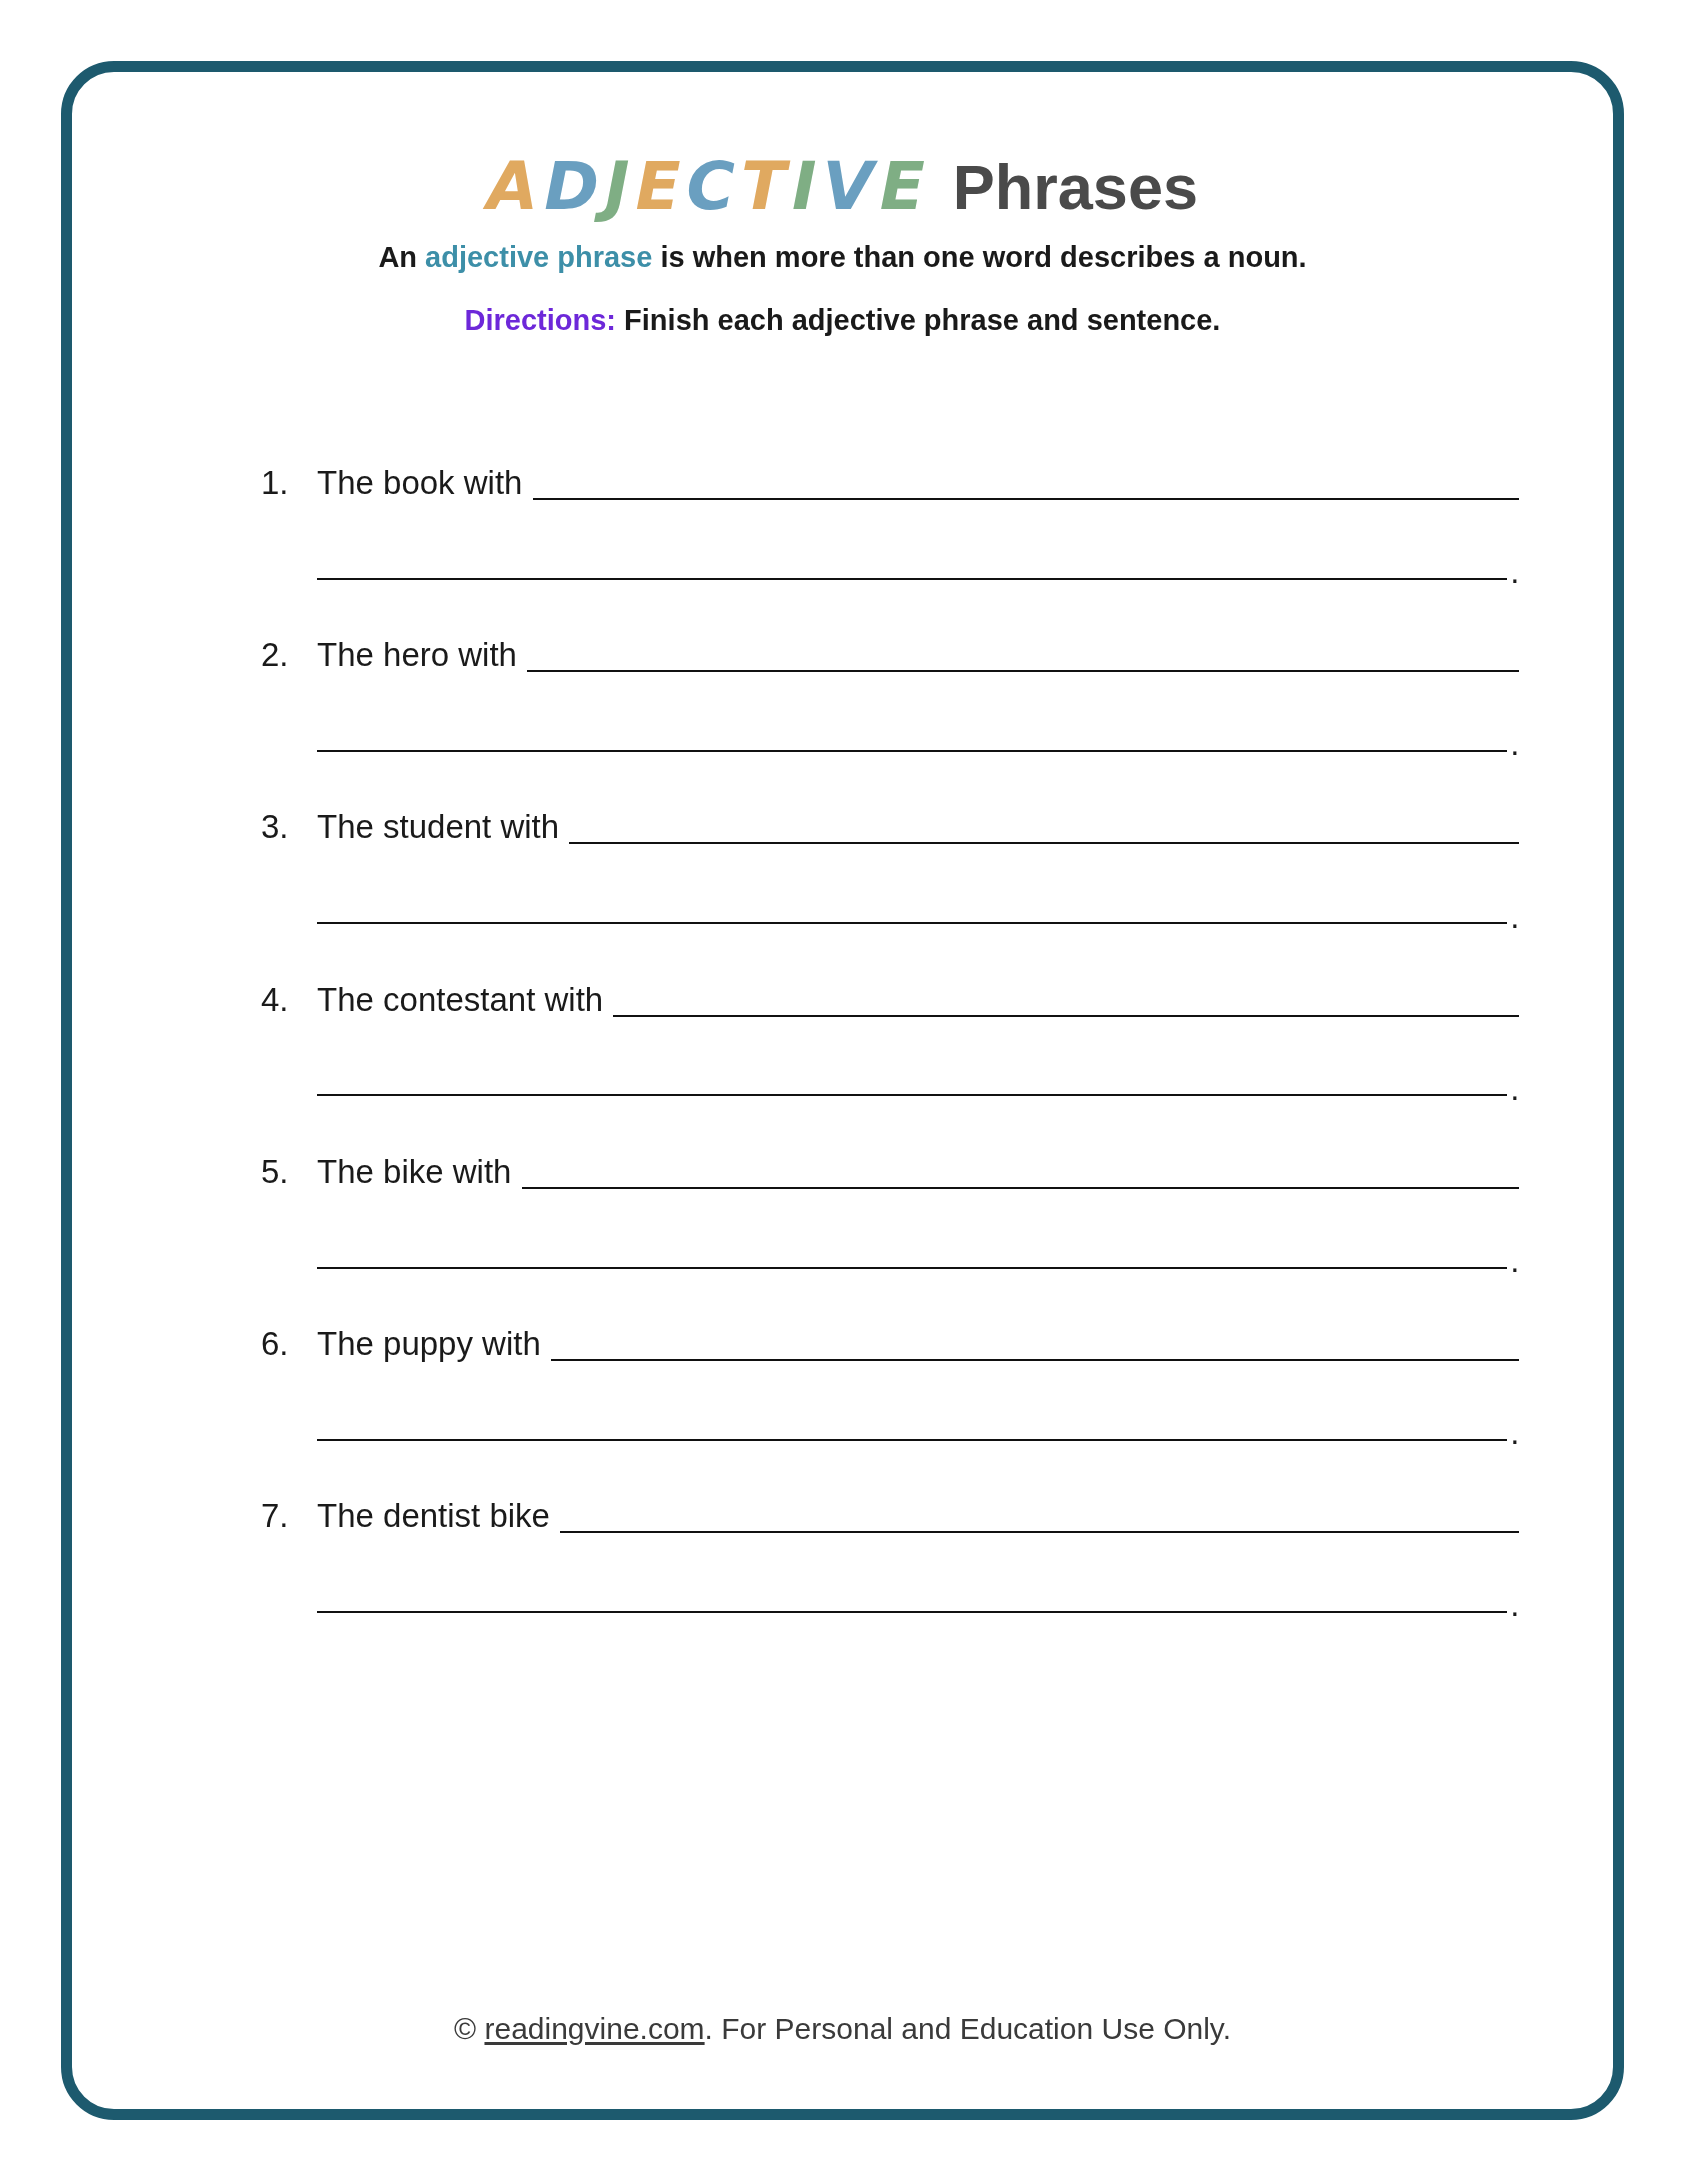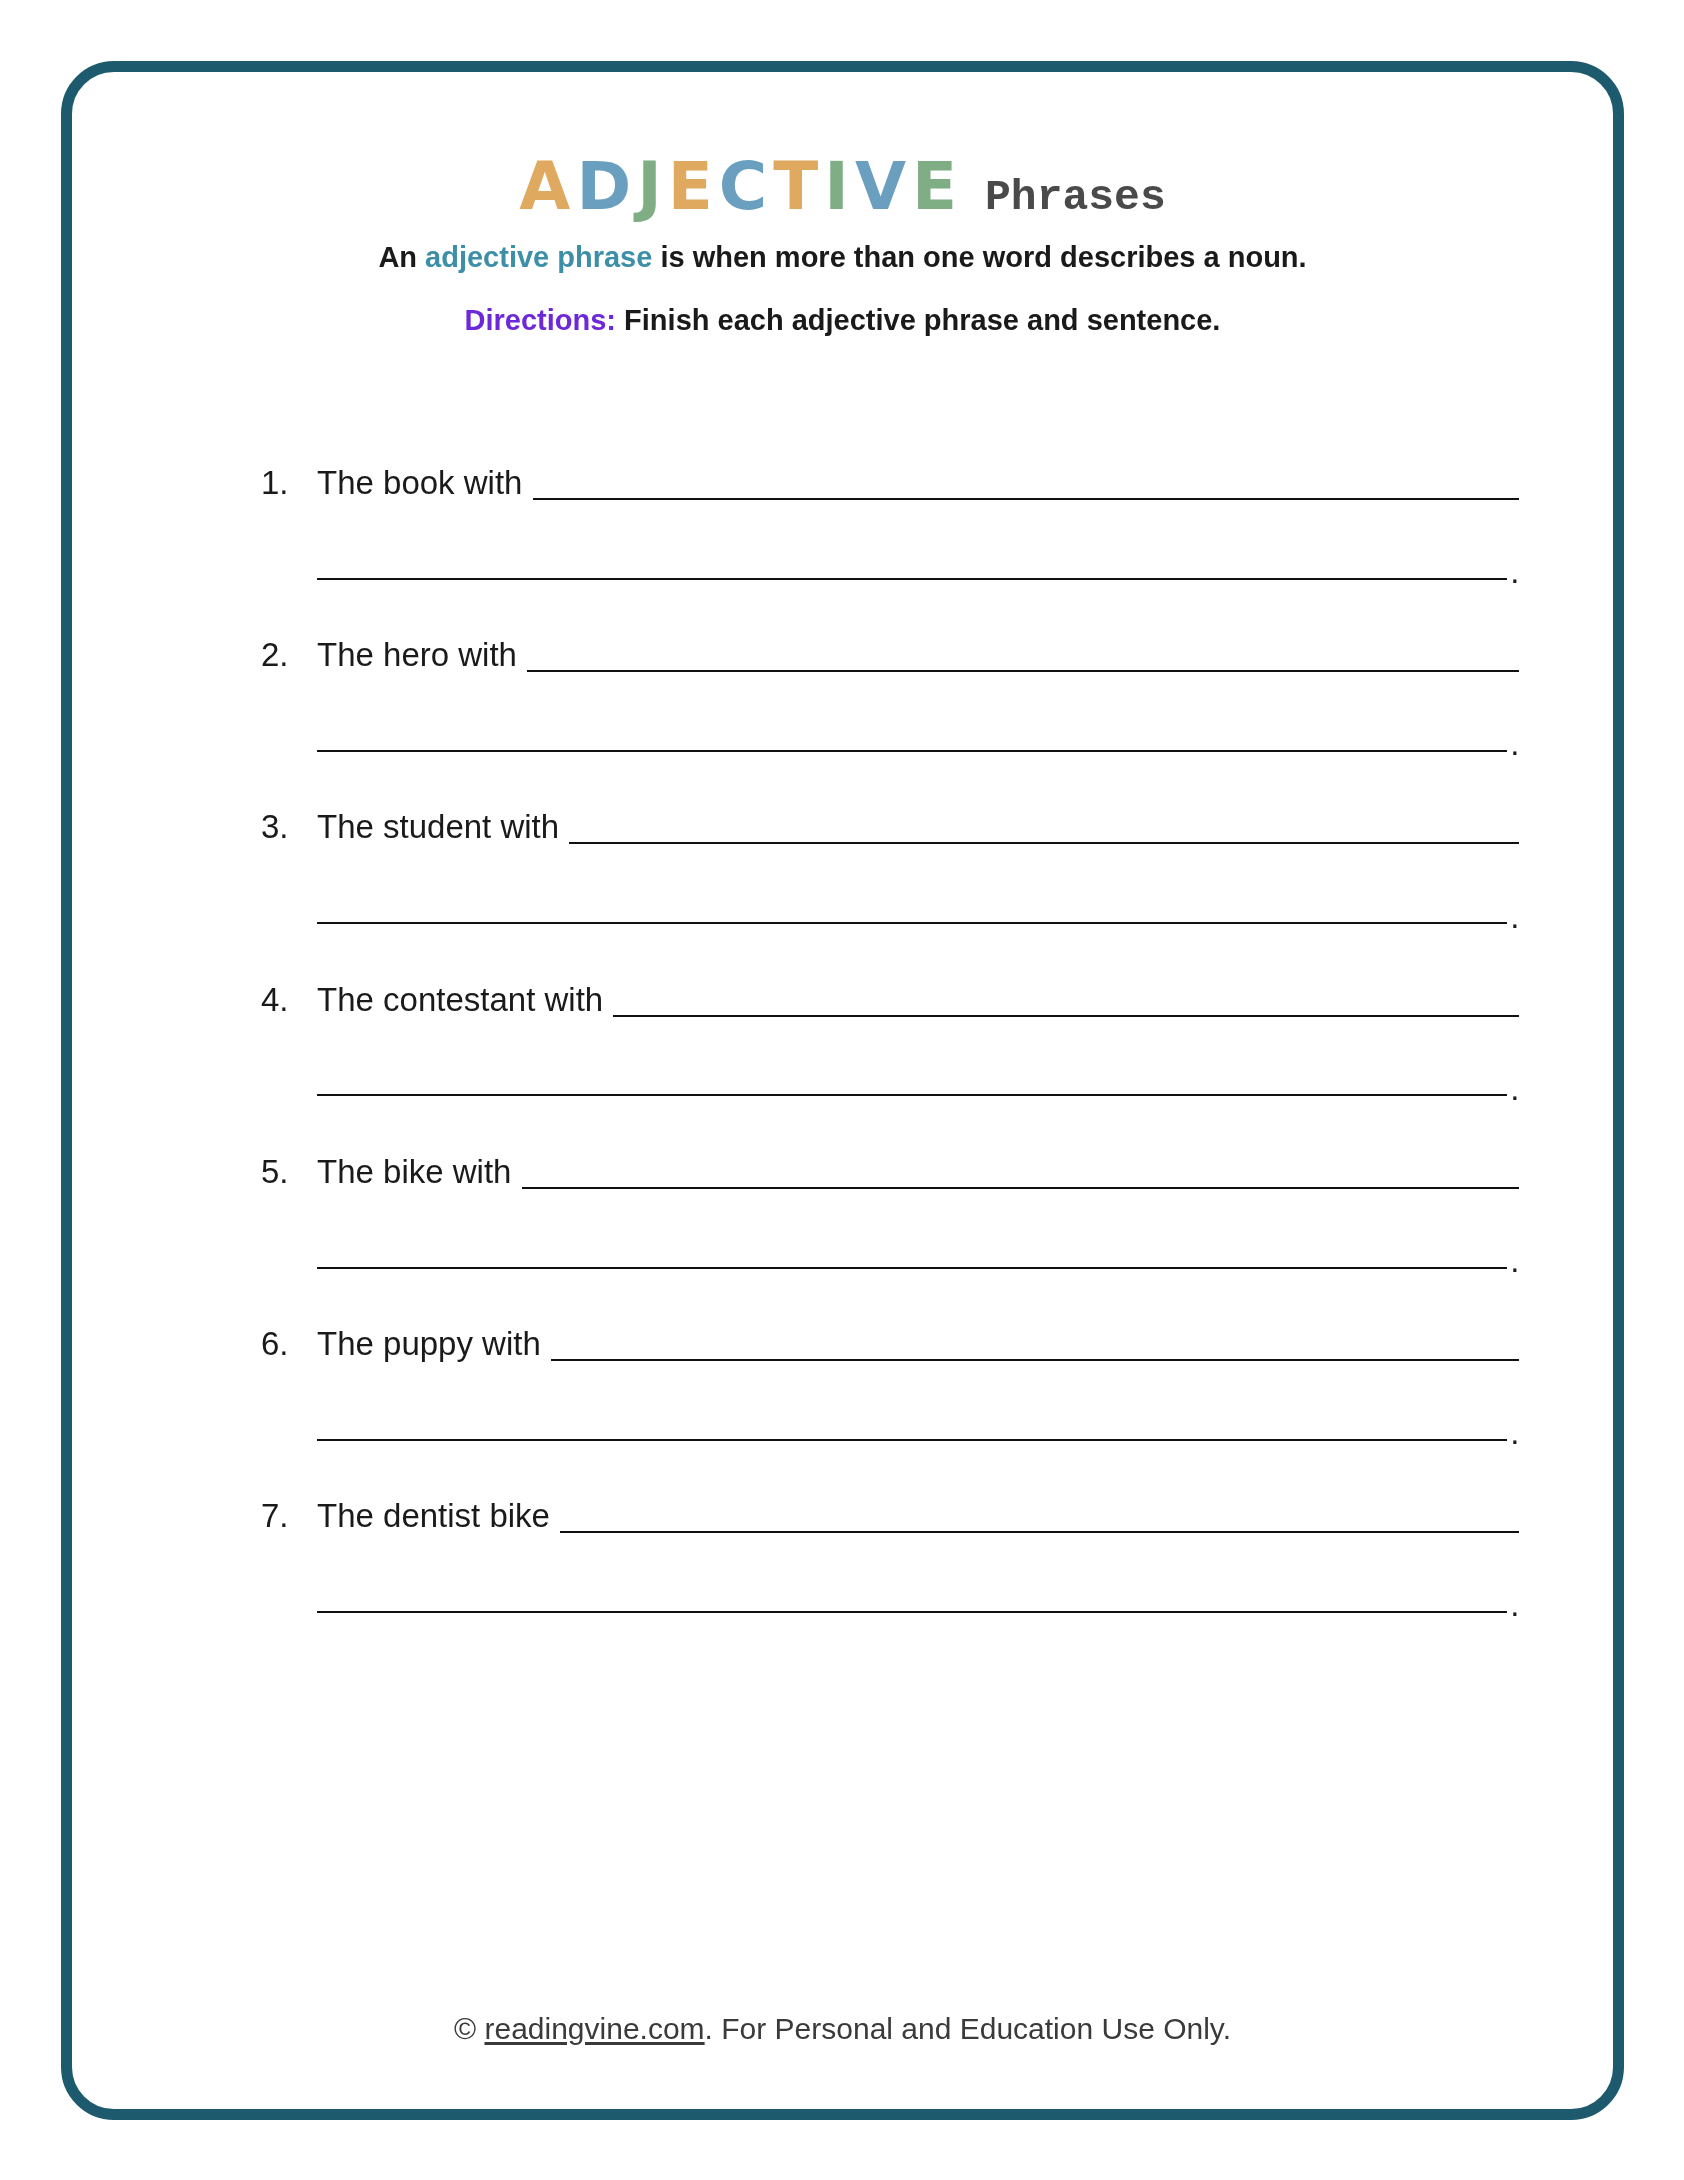--- a/index.html
+++ b/index.html
@@ -40,26 +40,27 @@
     margin-top: 43px;
     margin-bottom: 15.3px;
     white-space: nowrap;
     line-height: 1.05;
   }
   .title .word-adjective {
     font-family: "DejaVu Sans", sans-serif;
     font-weight: bold;
     font-size: 66px;
     letter-spacing: 6px;
+    font-style: italic;
   }
   .title .word-adjective span { display: inline-block; }
   .title .word-phrases {
-    font-family: Liberation Mono, monospace;
+    font-family: Liberation Sans, sans-serif;
     font-weight: bold;
-    font-size: 43px;
+    font-size: 63px;
     color: #4a4a4a;
     margin-left: 22px;
     letter-spacing: 0px;
   }
 
   
   .intro {
     text-align: center;
     font-size: 29px;
     font-weight: bold;

